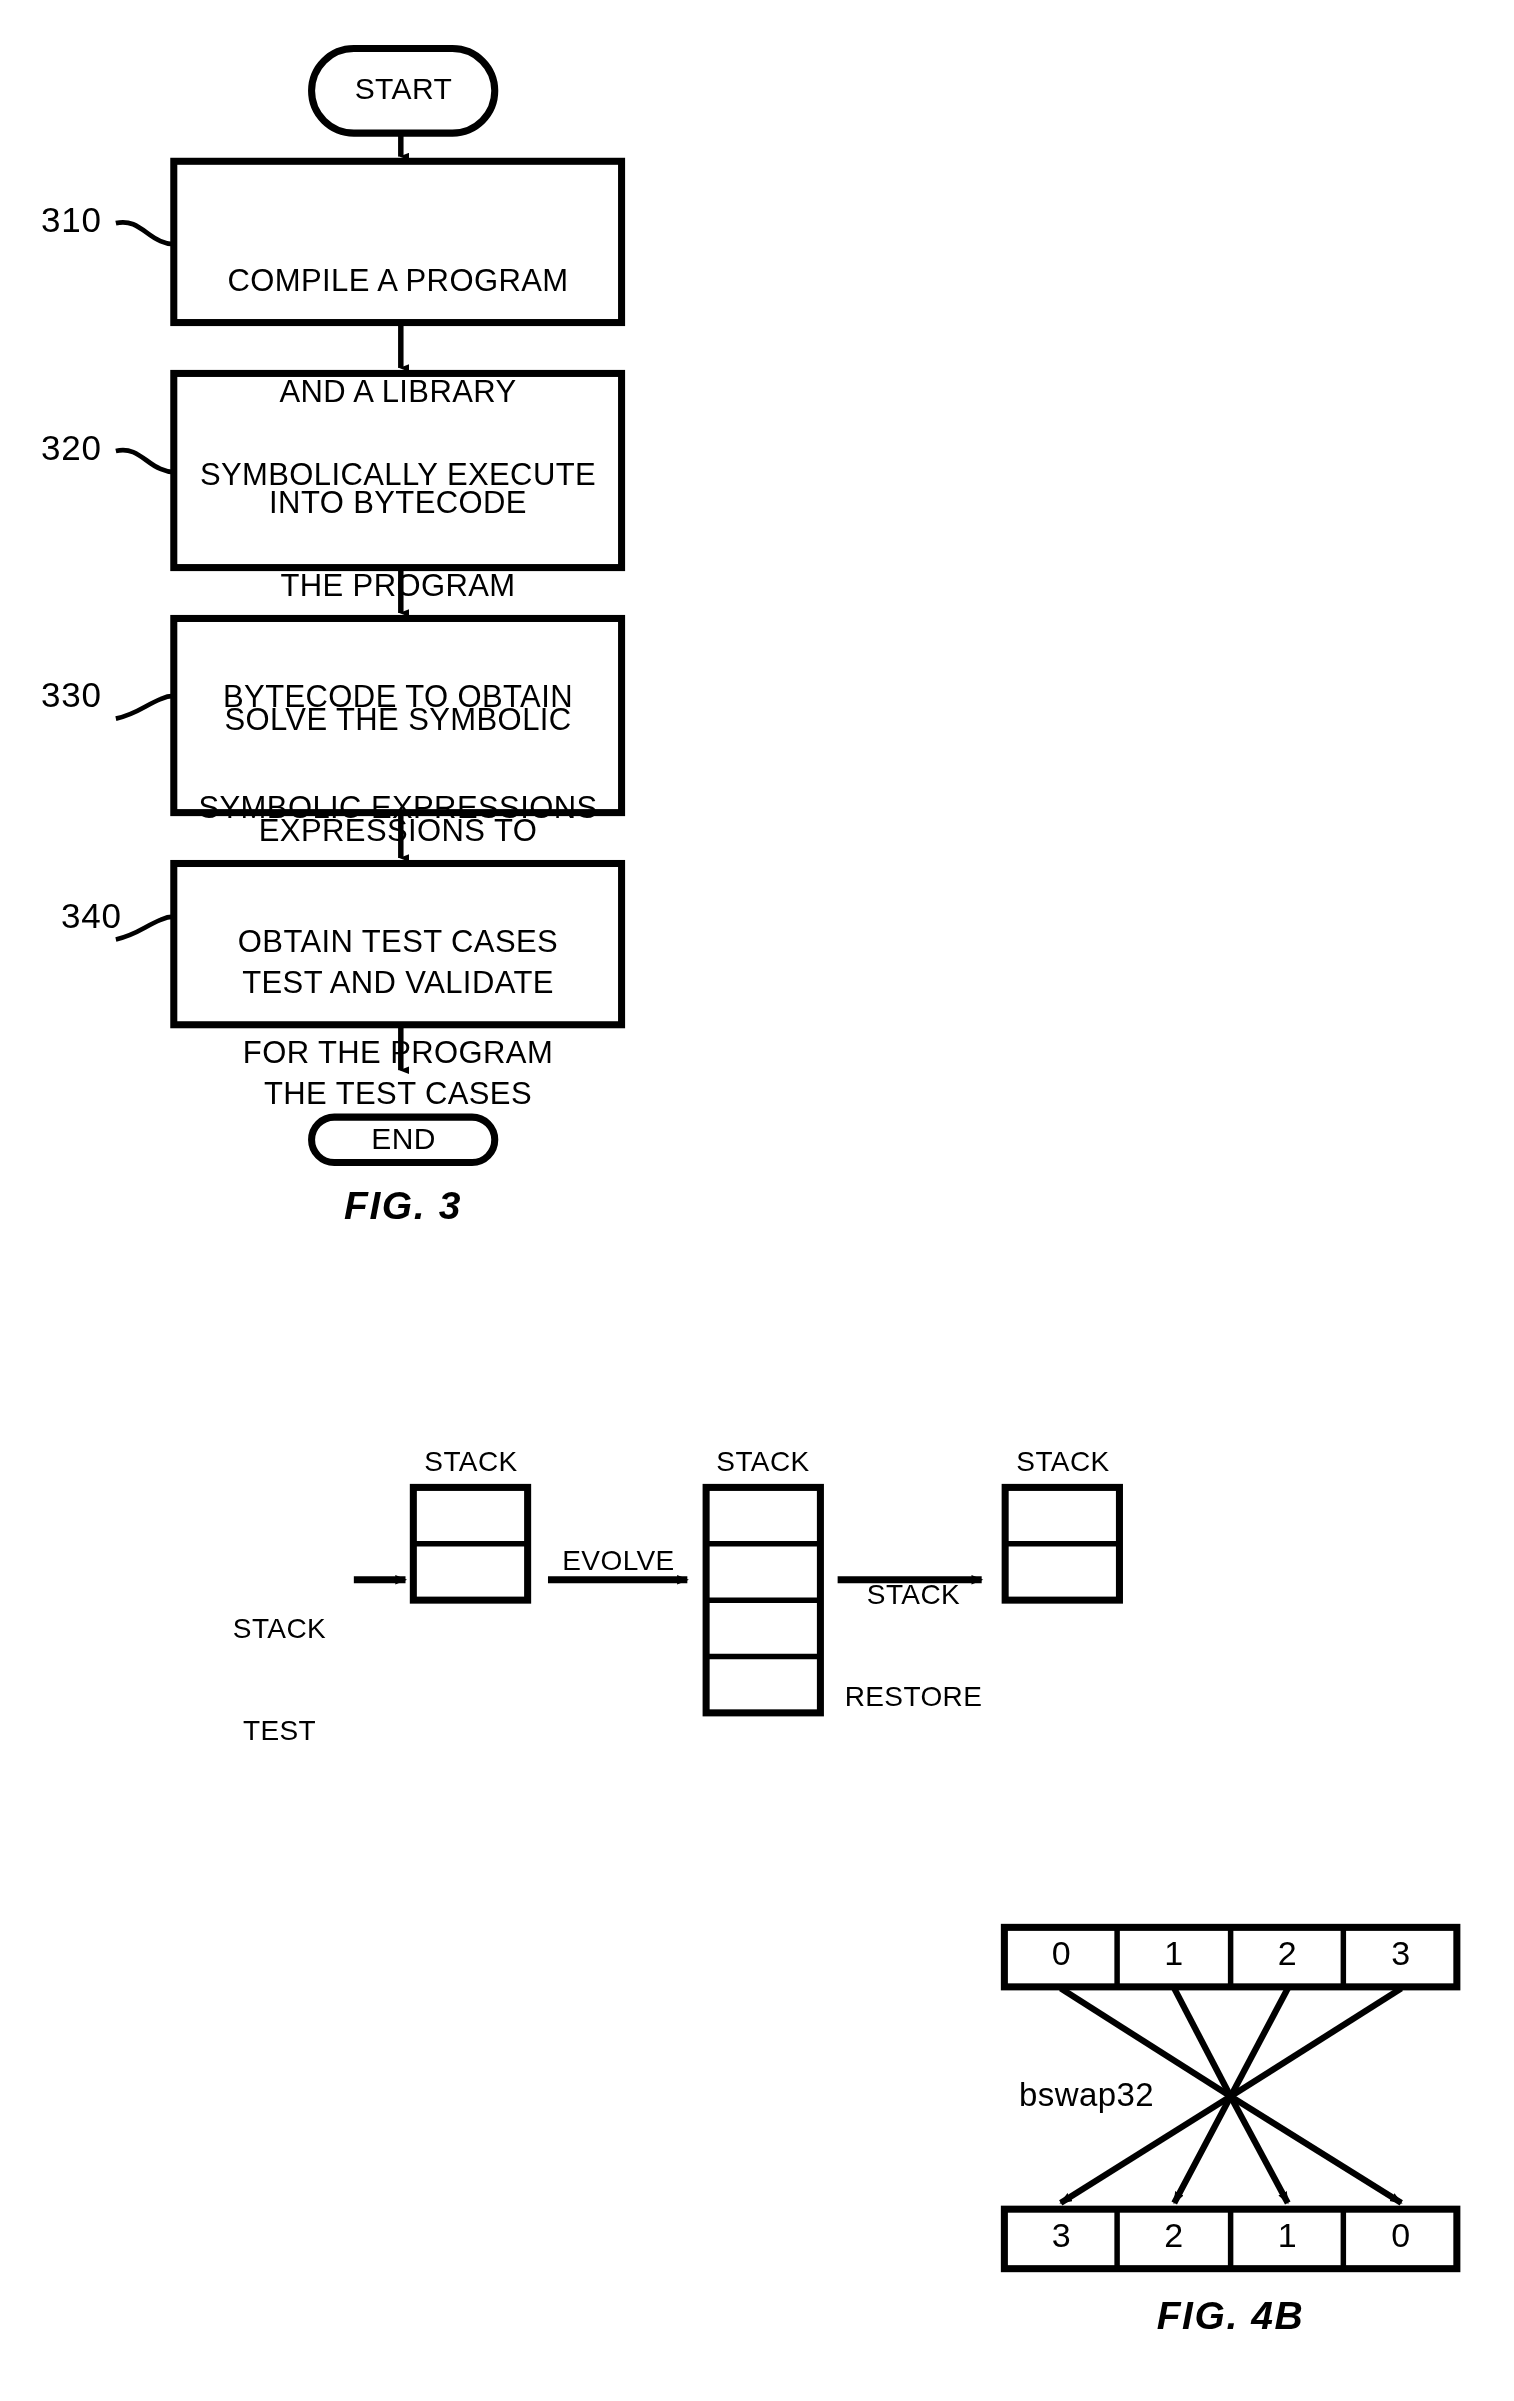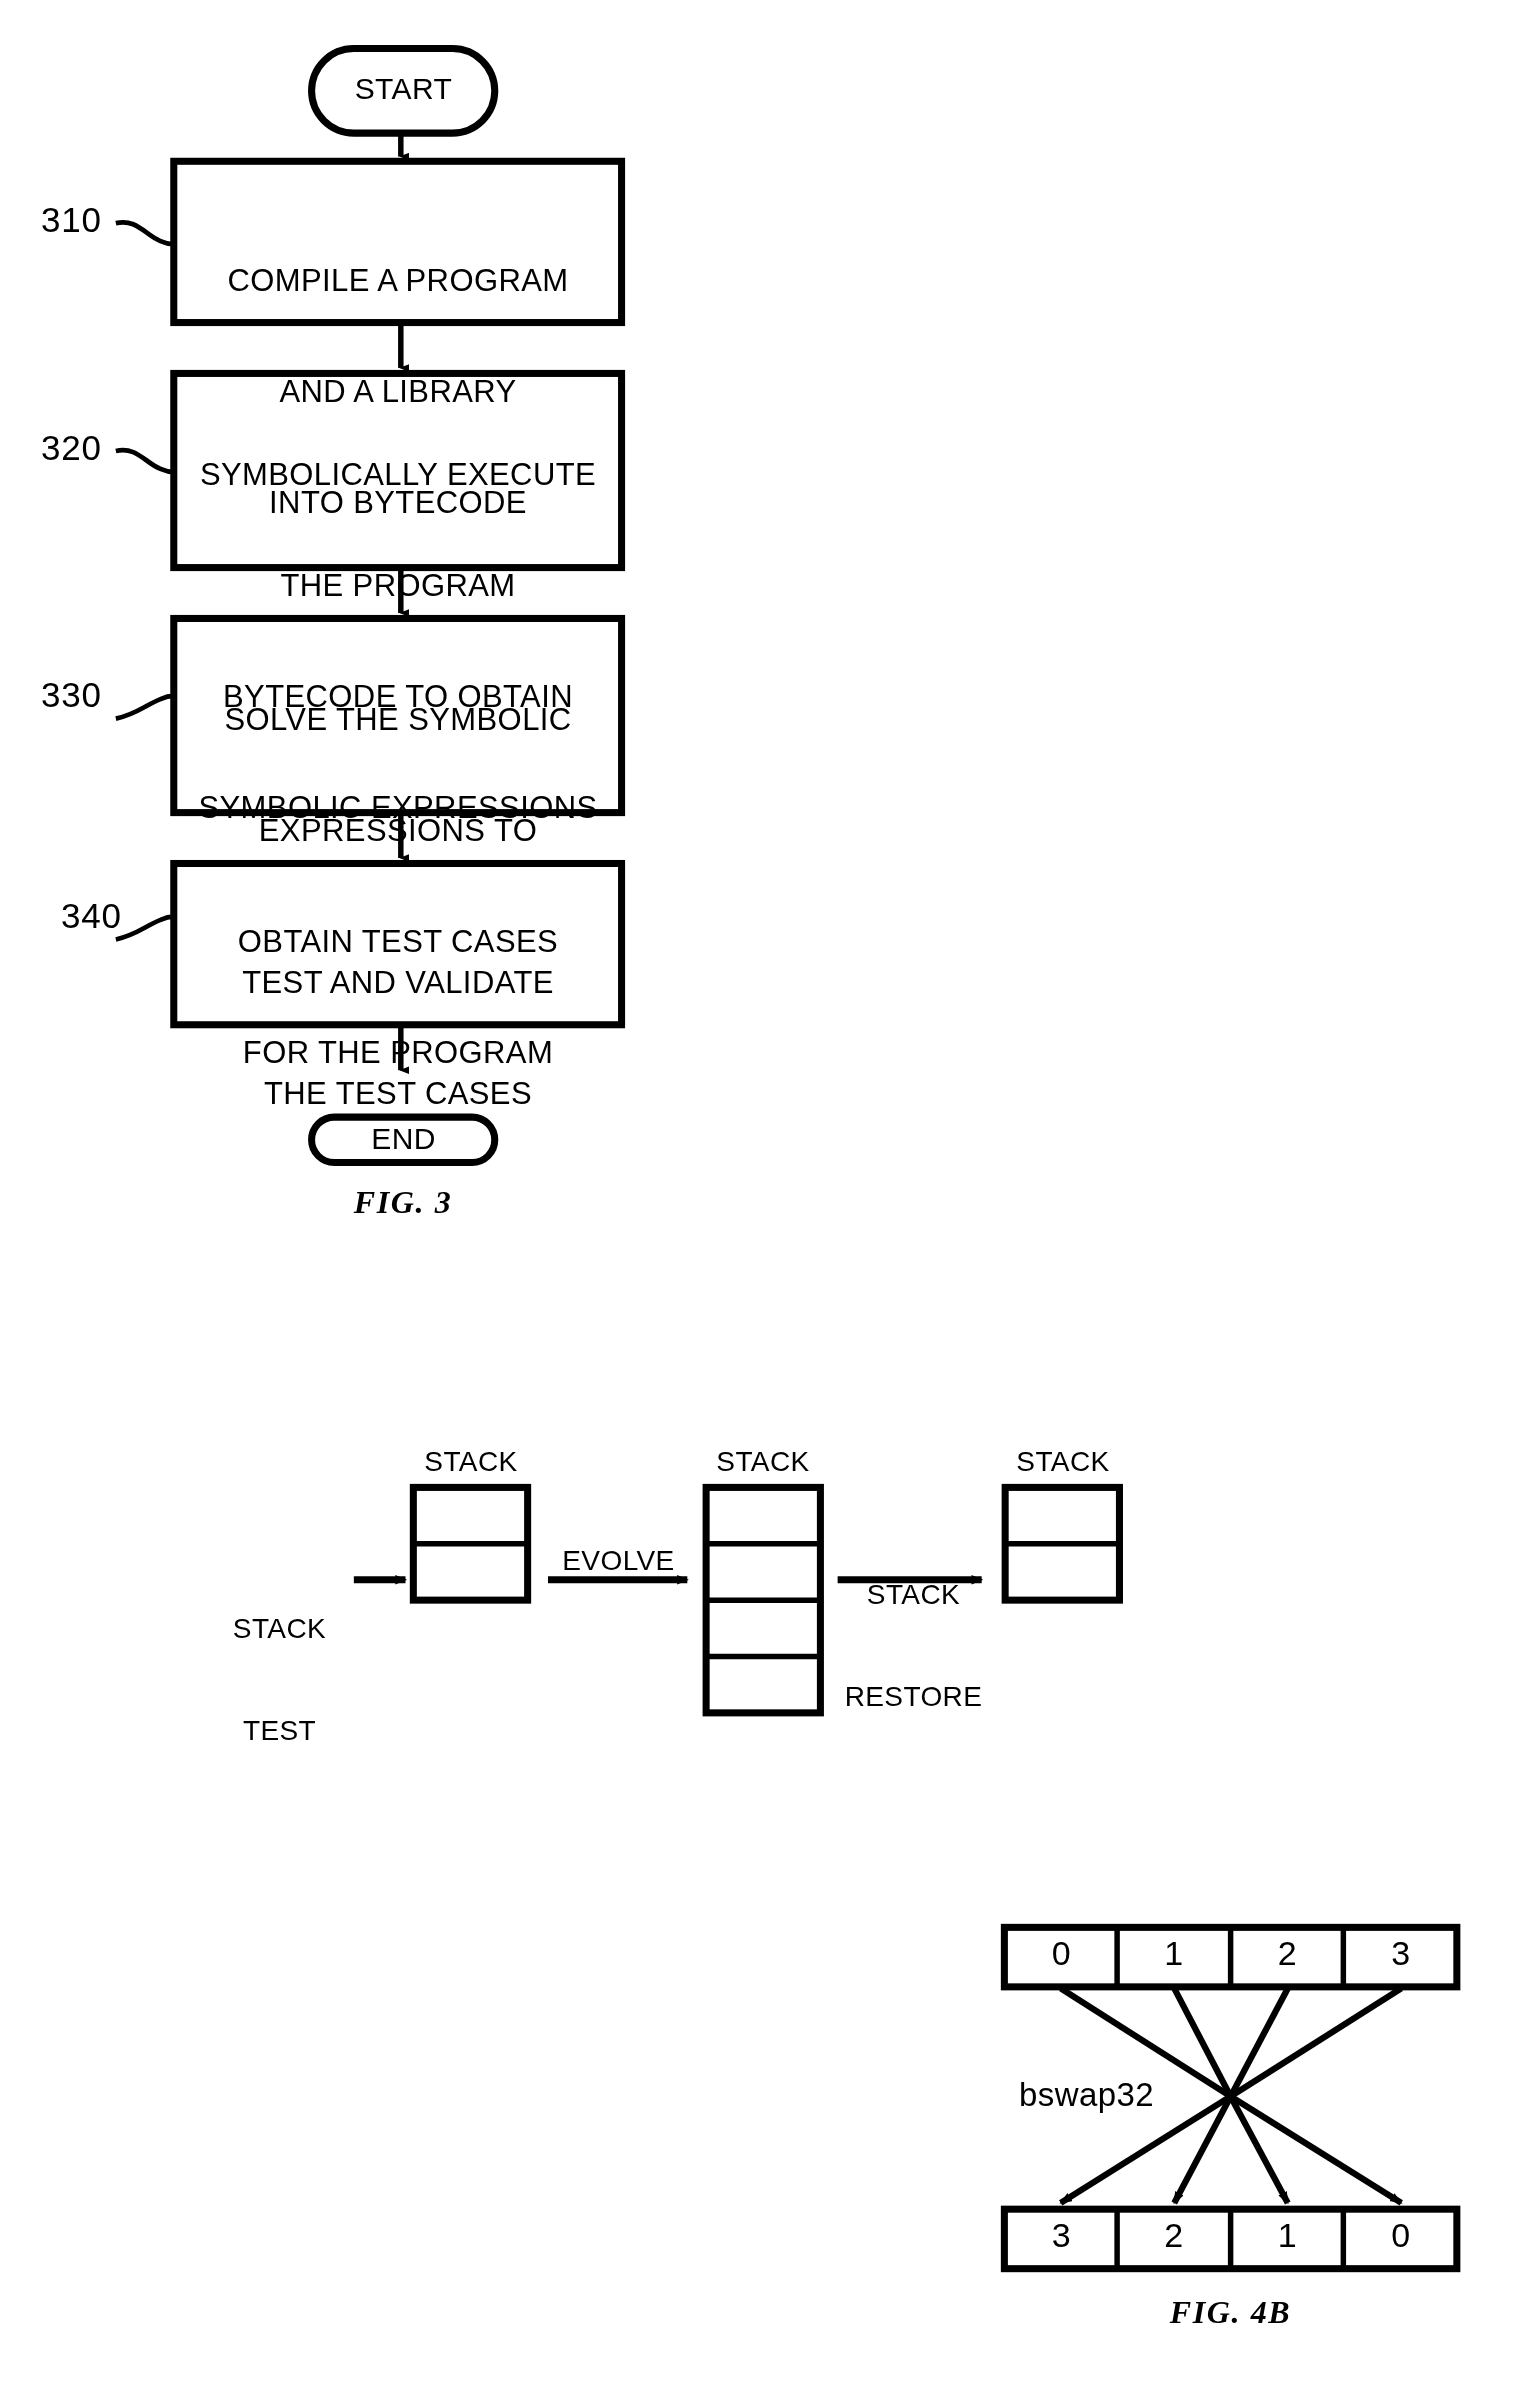--- a/index.html
+++ b/index.html
@@ -45,24 +45,24 @@
     text-align: center;
     font-size: 30px;
     line-height: 31px;
   }
   .ref-num {
     font-size: 35px;
     font-family: "Liberation Sans", sans-serif;
     letter-spacing: 0.8px;
   }
   .fig-caption {
-    font-family: Liberation Serif, serif;
+    font-family: Liberation Sans, sans-serif;
     font-style: italic;
     font-weight: 700;
-    font-size: 32px;
+    font-size: 39px;
     letter-spacing: 1.6px;
   }
   .stack-label {
     font-size: 28px;
     text-align: center;
     line-height: 33px;
   }
   .flow-label {
     font-size: 28px;
     text-align: center;

